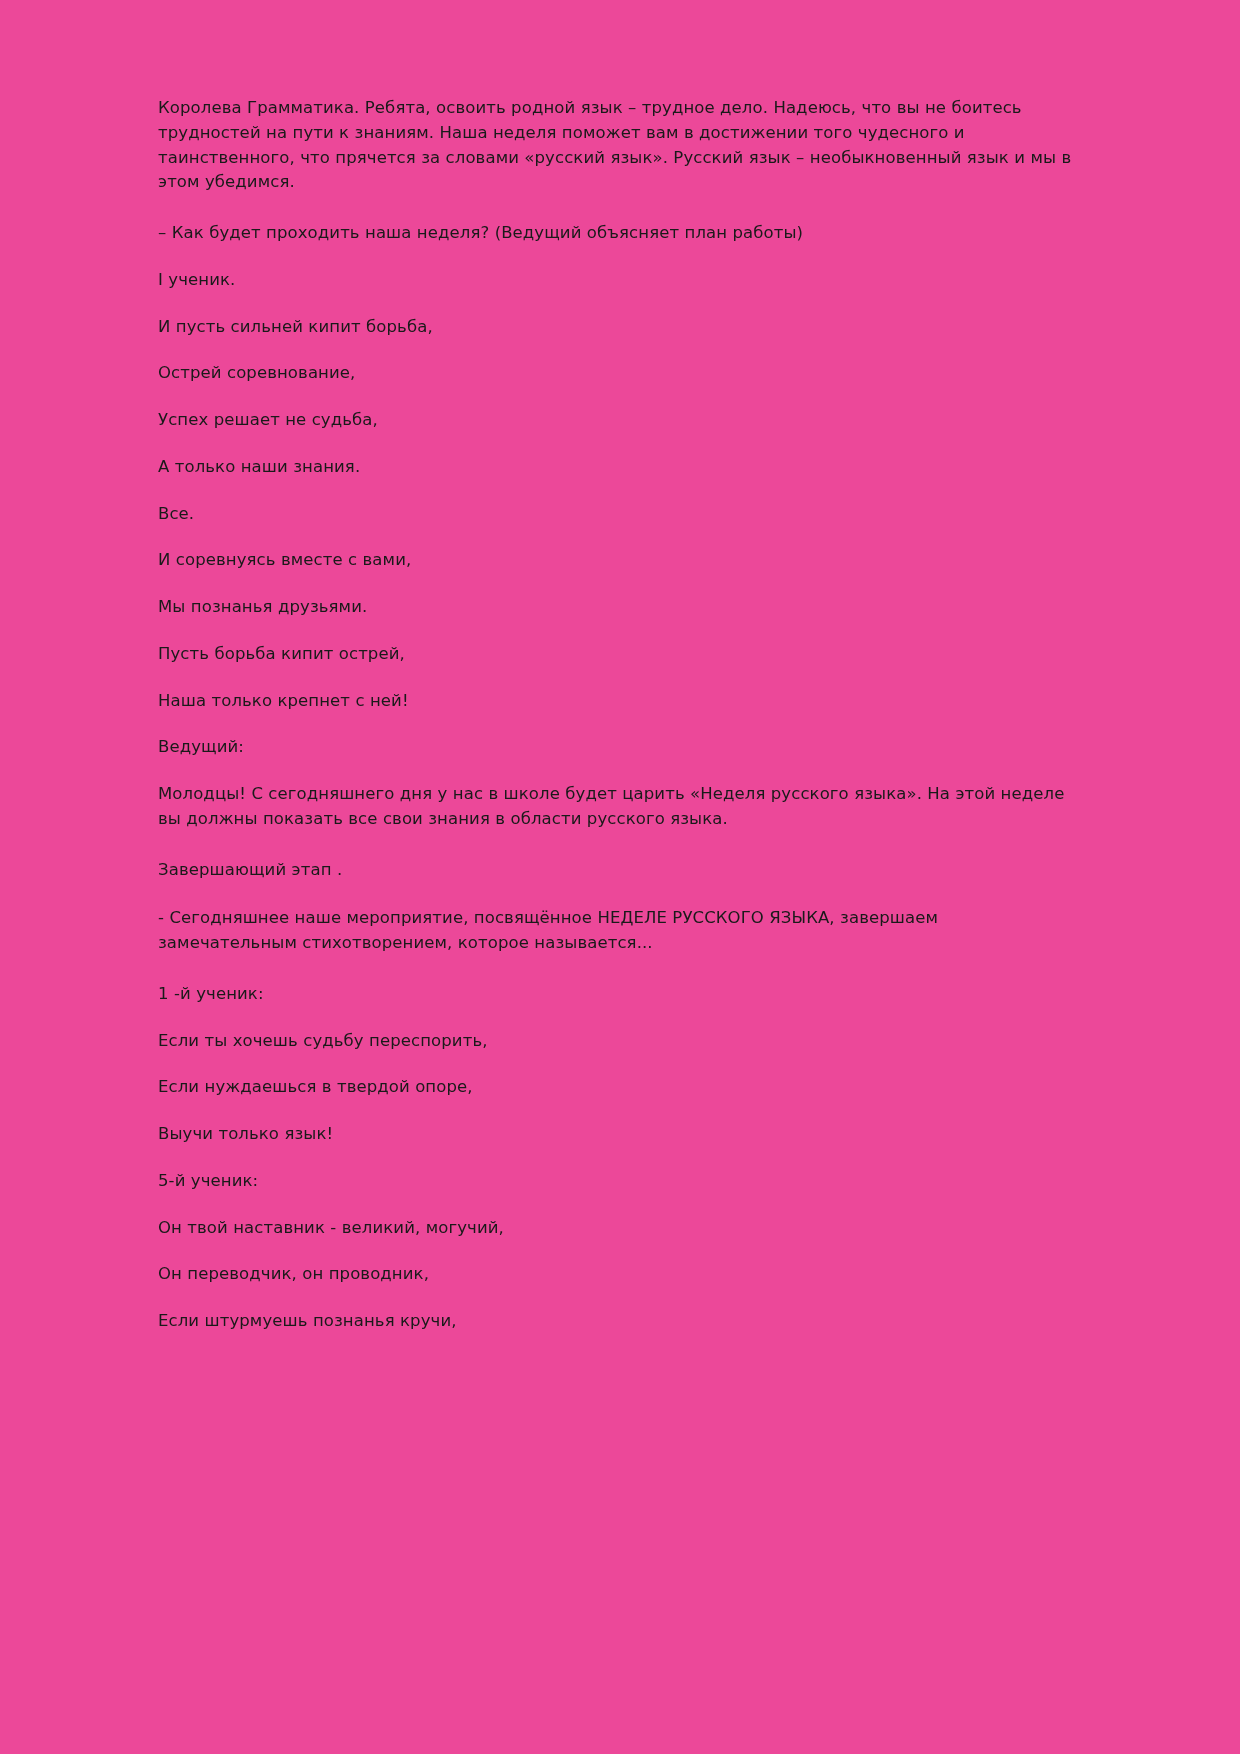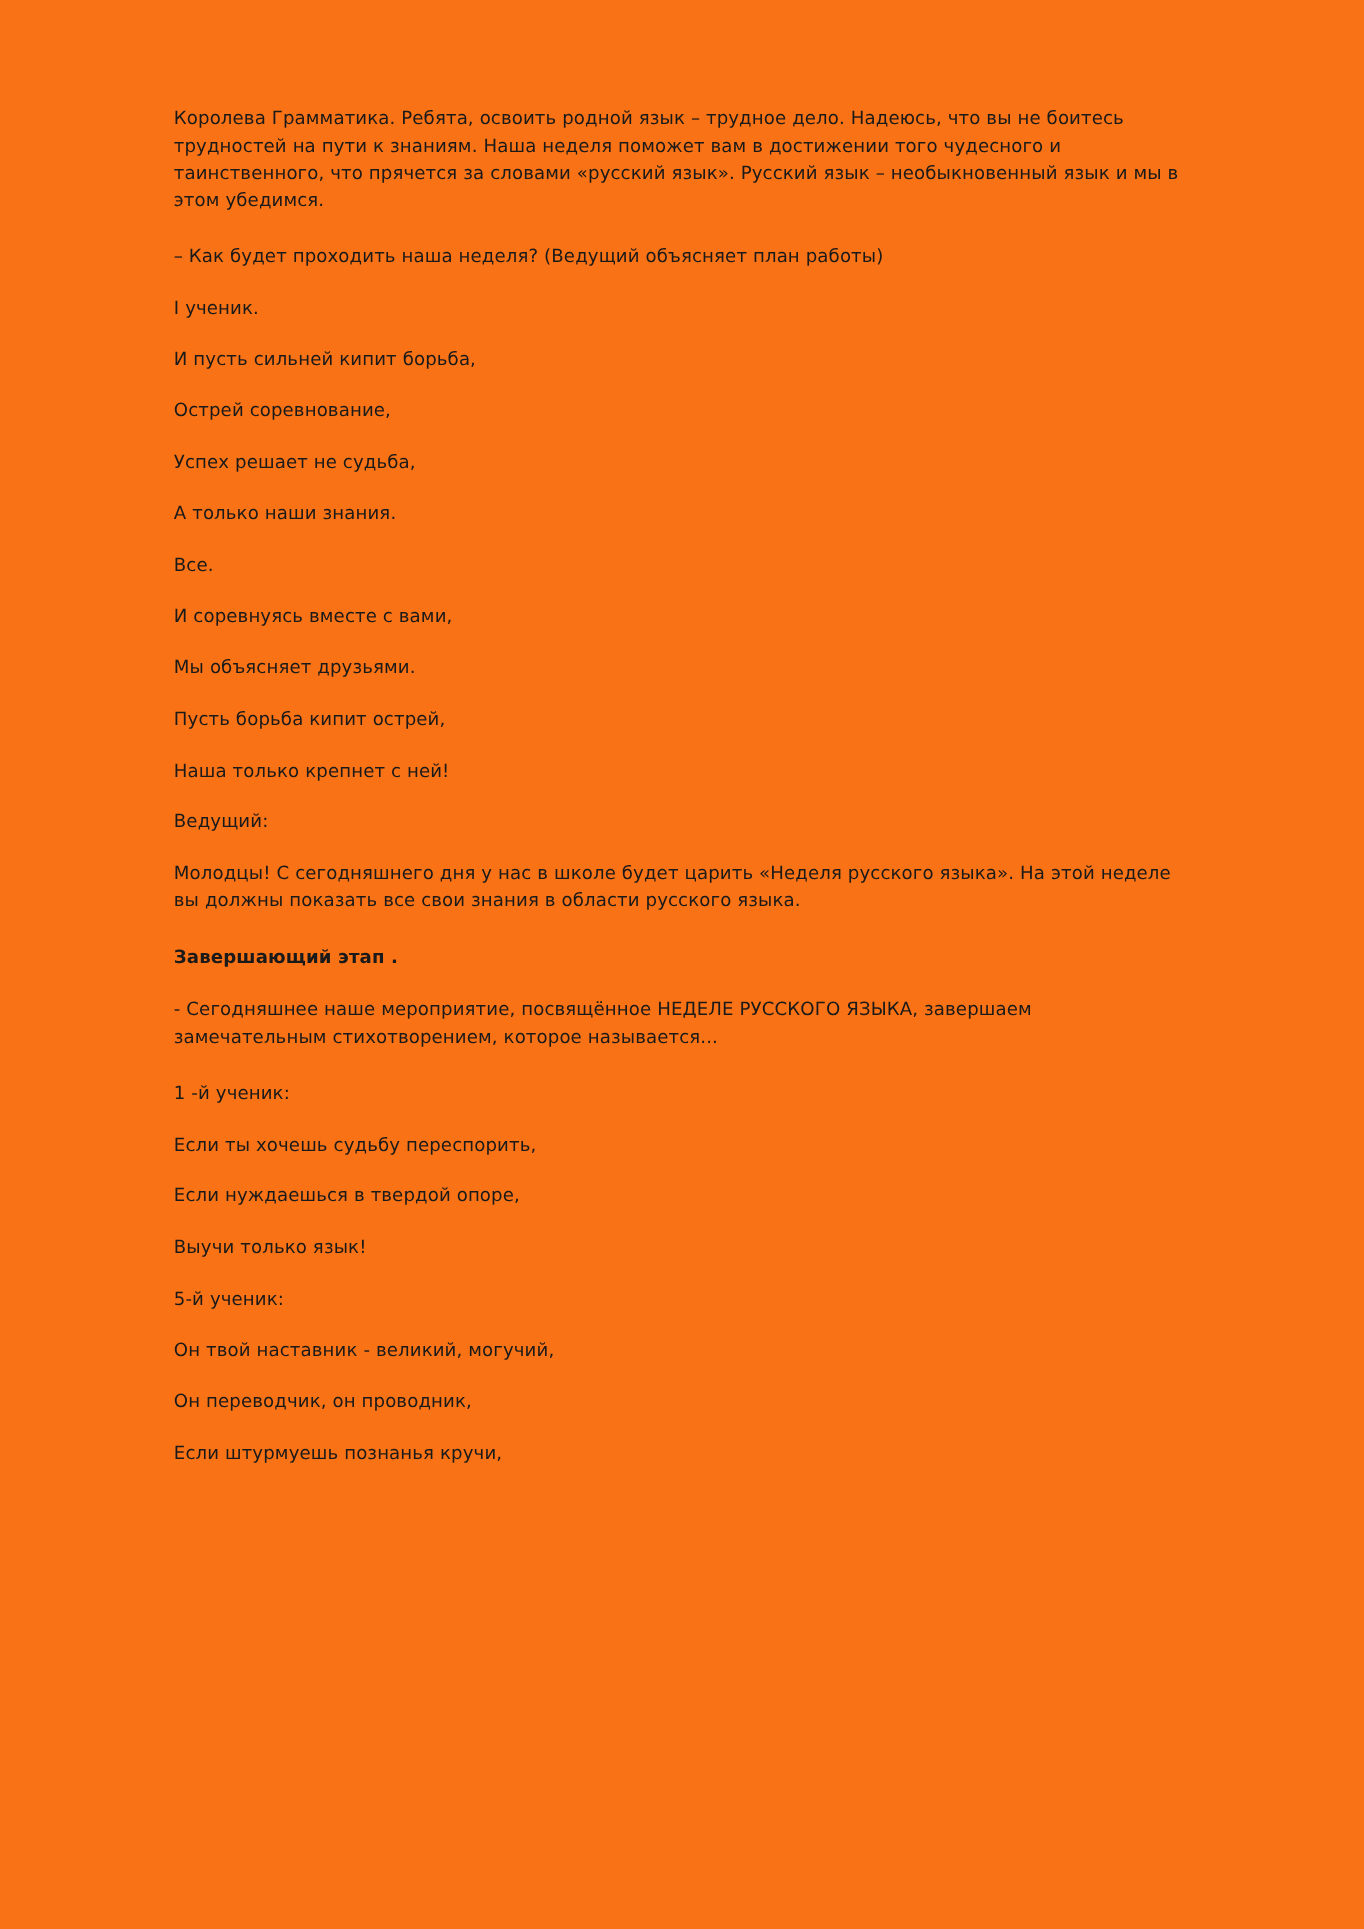--- a/index.html
+++ b/index.html
@@ -7,21 +7,21 @@
     margin: 0;
     padding: 0;
     background: #ffffff;
   }
   body {
     font-family: "DejaVu Sans", sans-serif;
   }
   .page {
     width: 1240px;
     height: 1754px;
-    background: #f97316;
+    background: #ec4899;
     position: relative;
     box-sizing: border-box;
     overflow: hidden;
   }
   .content {
     position: absolute;
     left: 158px;
     top: 96px;
     width: 924px;
   }
@@ -30,21 +30,21 @@
     line-height: 1.5;
     color: #1a1a1a;
     margin: 0 0 24px 0;
     text-align: left;
     letter-spacing: 0.1px;
   }
   .para.block {
     margin-bottom: 22px;
   }
   .para.bold {
-    font-weight: bold;
+    font-weight: normal;
     margin-bottom: 24px;
   }
   .para.multiline {
     margin-bottom: 26px;
   }
 </style>
 </head>
 <body>
 
 <div class="page">
@@ -52,21 +52,21 @@
 
     <p class="para multiline">Королева Грамматика. Ребята, освоить родной язык – трудное дело. Надеюсь, что вы не боитесь трудностей на пути к знаниям. Наша неделя поможет вам в достижении того чудесного и таинственного, что прячется за словами «русский язык». Русский язык – необыкновенный язык и мы в этом убедимся.</p>
     <p class="para block">– Как будет проходить наша неделя? (Ведущий объясняет план работы)</p>
     <p class="para block">I ученик.</p>
     <p class="para block">И пусть сильней кипит борьба,</p>
     <p class="para block">Острей соревнование,</p>
     <p class="para block">Успех решает не судьба,</p>
     <p class="para block">А только наши знания.</p>
     <p class="para block">Все.</p>
     <p class="para block">И соревнуясь вместе с вами,</p>
-    <p class="para block">Мы объясняет друзьями.</p>
+    <p class="para block">Мы познанья друзьями.</p>
     <p class="para block">Пусть борьба кипит острей,</p>
     <p class="para block">Наша только крепнет с ней!</p>
     <p class="para block">Ведущий:</p>
     <p class="para multiline">Молодцы! С сегодняшнего дня у нас в школе будет царить «Неделя русского языка». На этой неделе вы должны показать все свои знания в области русского языка.</p>
     <p class="para bold">Завершающий этап .</p>
     <p class="para multiline">- Сегодняшнее наше мероприятие, посвящённое НЕДЕЛЕ РУССКОГО ЯЗЫКА, завершаем замечательным стихотворением, которое называется...</p>
     <p class="para block">1 -й ученик:</p>
     <p class="para block">Если ты хочешь судьбу переспорить,</p>
     <p class="para block">Если нуждаешься в твердой опоре,</p>
     <p class="para block">Выучи только язык!</p>

